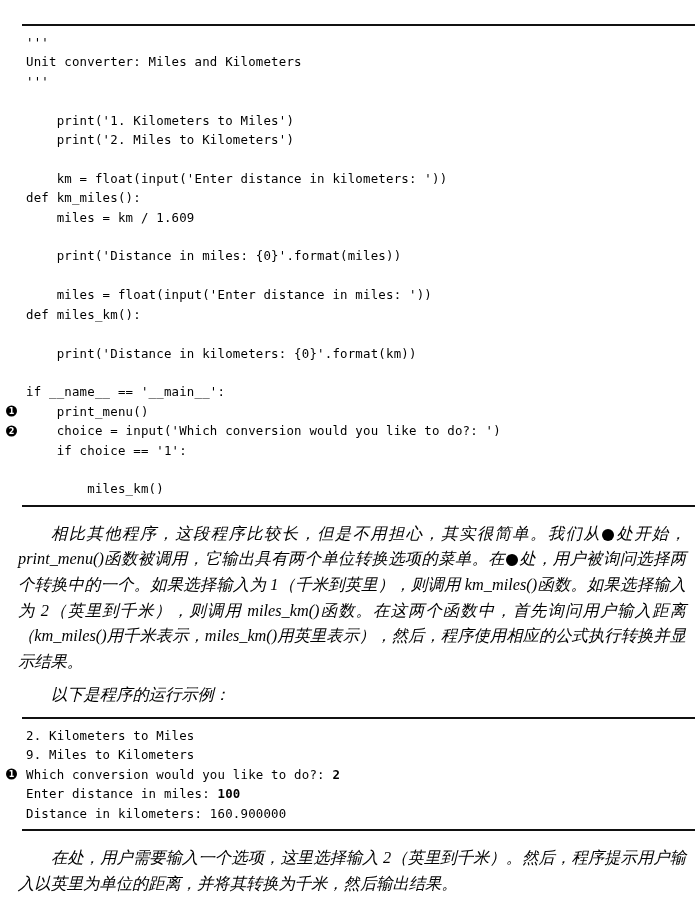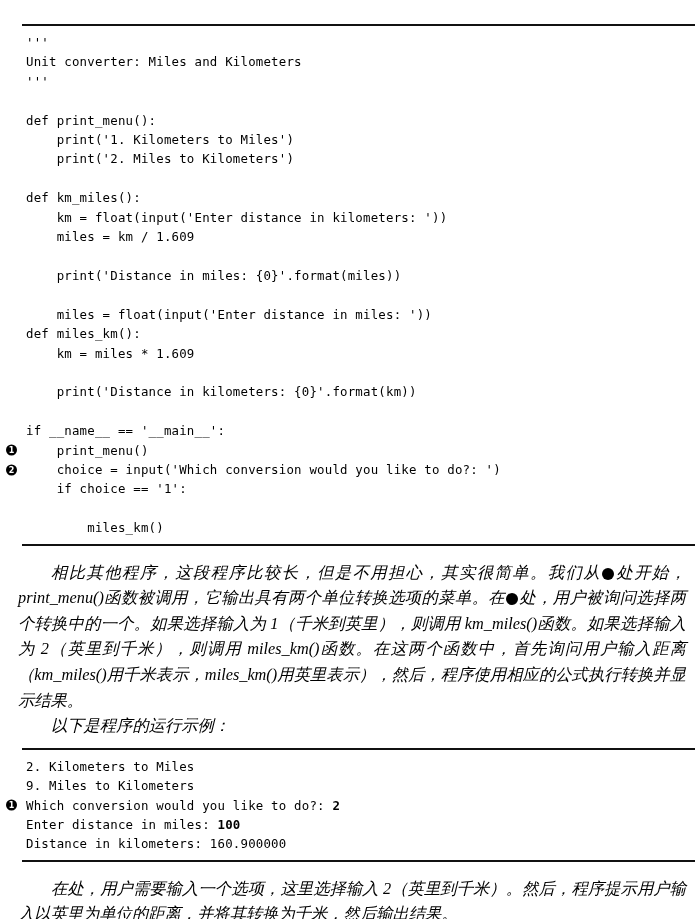--- a/index.html
+++ b/index.html
@@ -103,21 +103,21 @@
     margin: 0;
     padding: 0 14px 0 18px;
     font-family: "Liberation Serif", "DejaVu Serif", serif;
     font-size: 16.3px;
     line-height: 25.6px;
     text-align: justify;
     text-justify: inter-character;
     color: #000;
   }
   .prose + .prose {
-    margin-top: 0;
+    margin-top: 8px;
   }
   .indent {
     text-indent: 33px;
     font-style: italic;
   }
 
   .gap-sm { height: 9px; }
   .gap-md { height: 14px; }
 
   .block-spacer-top { height: 24px; }
@@ -129,33 +129,31 @@
 
   <div class="block-spacer-top"></div>
 
   <div class="listing">
     <div class="rule"></div>
     <div class="code-body" id="listing-main-body">
         <div class="code-line">'''</div>
         <div class="code-line">Unit converter: Miles and Kilometers</div>
         <div class="code-line">'''</div>
         <div class="code-line blank">&nbsp;</div>
-        <div class="code-line">def print_menu():</div>
         <div class="code-line">    print('1. Kilometers to Miles')</div>
         <div class="code-line">    print('2. Miles to Kilometers')</div>
         <div class="code-line blank">&nbsp;</div>
+        <div class="code-line">    km = float(input('Enter distance in kilometers: '))</div>
         <div class="code-line">def km_miles():</div>
-        <div class="code-line">    km = float(input('Enter distance in kilometers: '))</div>
         <div class="code-line">    miles = km / 1.609</div>
         <div class="code-line blank">&nbsp;</div>
         <div class="code-line">    print('Distance in miles: {0}'.format(miles))</div>
         <div class="code-line blank">&nbsp;</div>
         <div class="code-line">    miles = float(input('Enter distance in miles: '))</div>
         <div class="code-line">def miles_km():</div>
-        <div class="code-line">    km = miles * 1.609</div>
         <div class="code-line blank">&nbsp;</div>
         <div class="code-line">    print('Distance in kilometers: {0}'.format(km))</div>
         <div class="code-line blank">&nbsp;</div>
         <div class="code-line">if __name__ == '__main__':</div>
         <div class="code-line"><span class="callout">1</span>    print_menu()</div>
         <div class="code-line"><span class="callout">2</span>    choice = input('Which conversion would you like to do?: ')</div>
         <div class="code-line">    if choice == '1':</div>
         <div class="code-line blank">&nbsp;</div>
         <div class="code-line">        miles_km()</div>
       </div>

